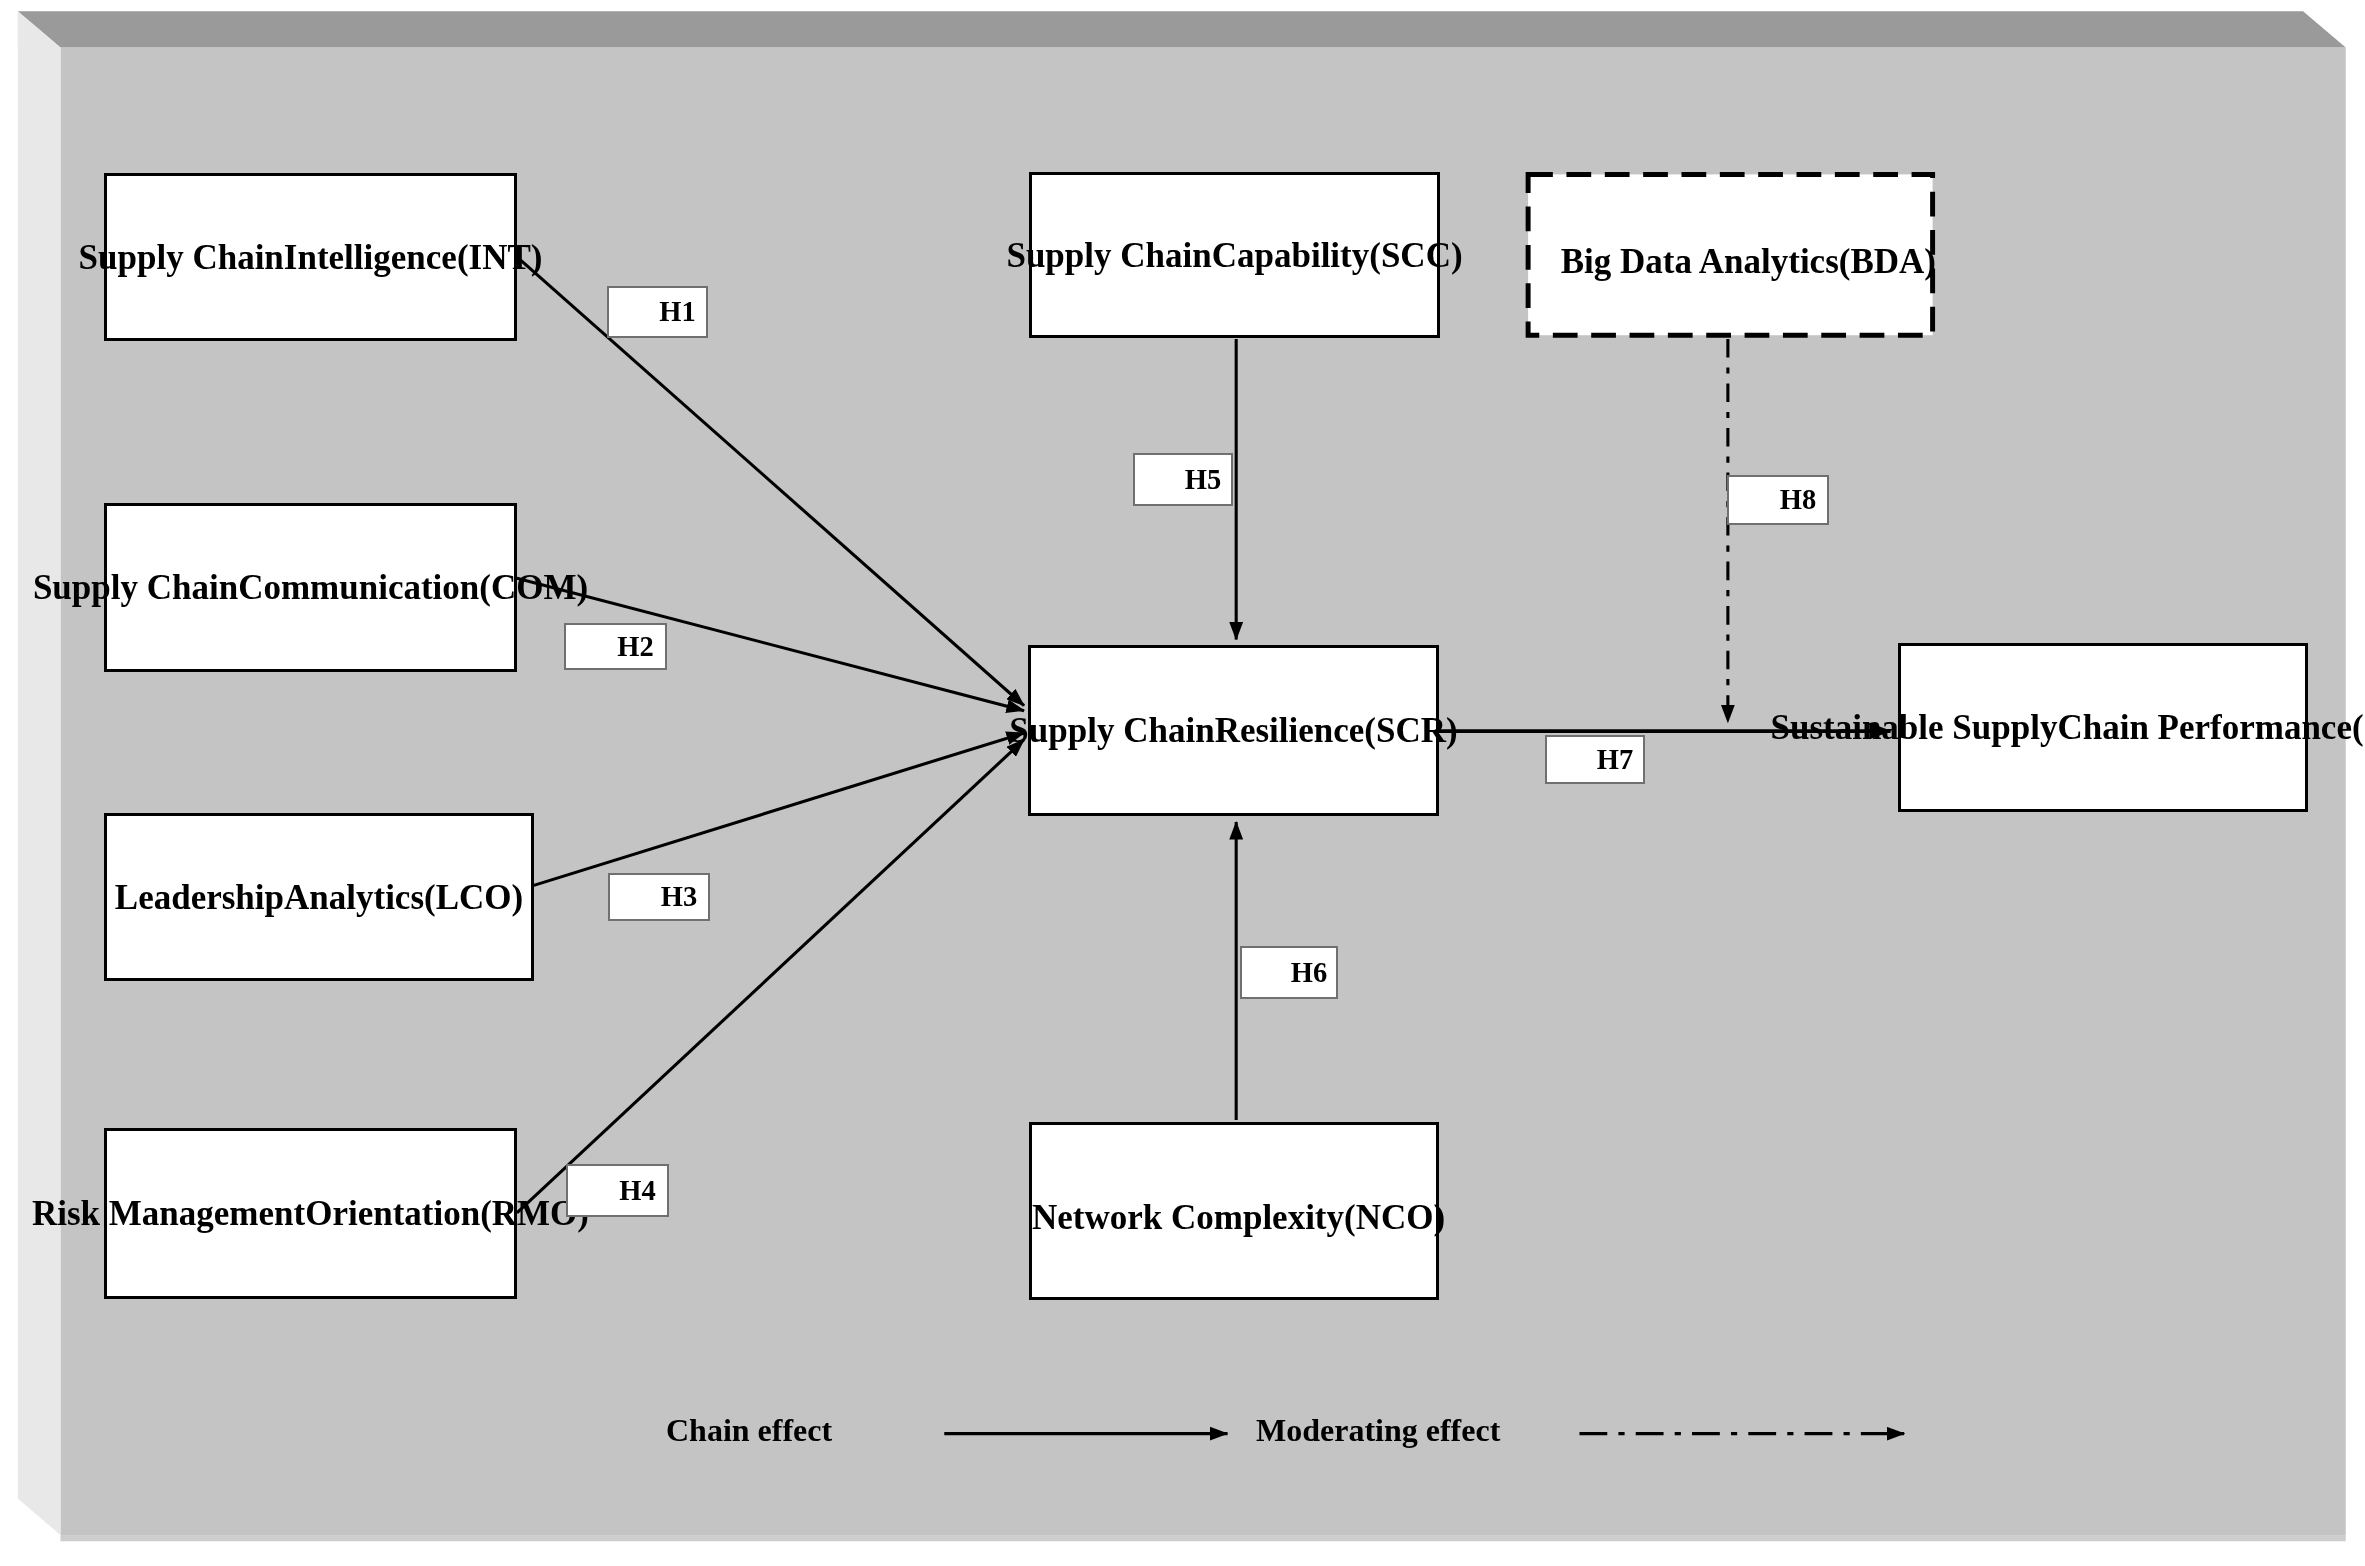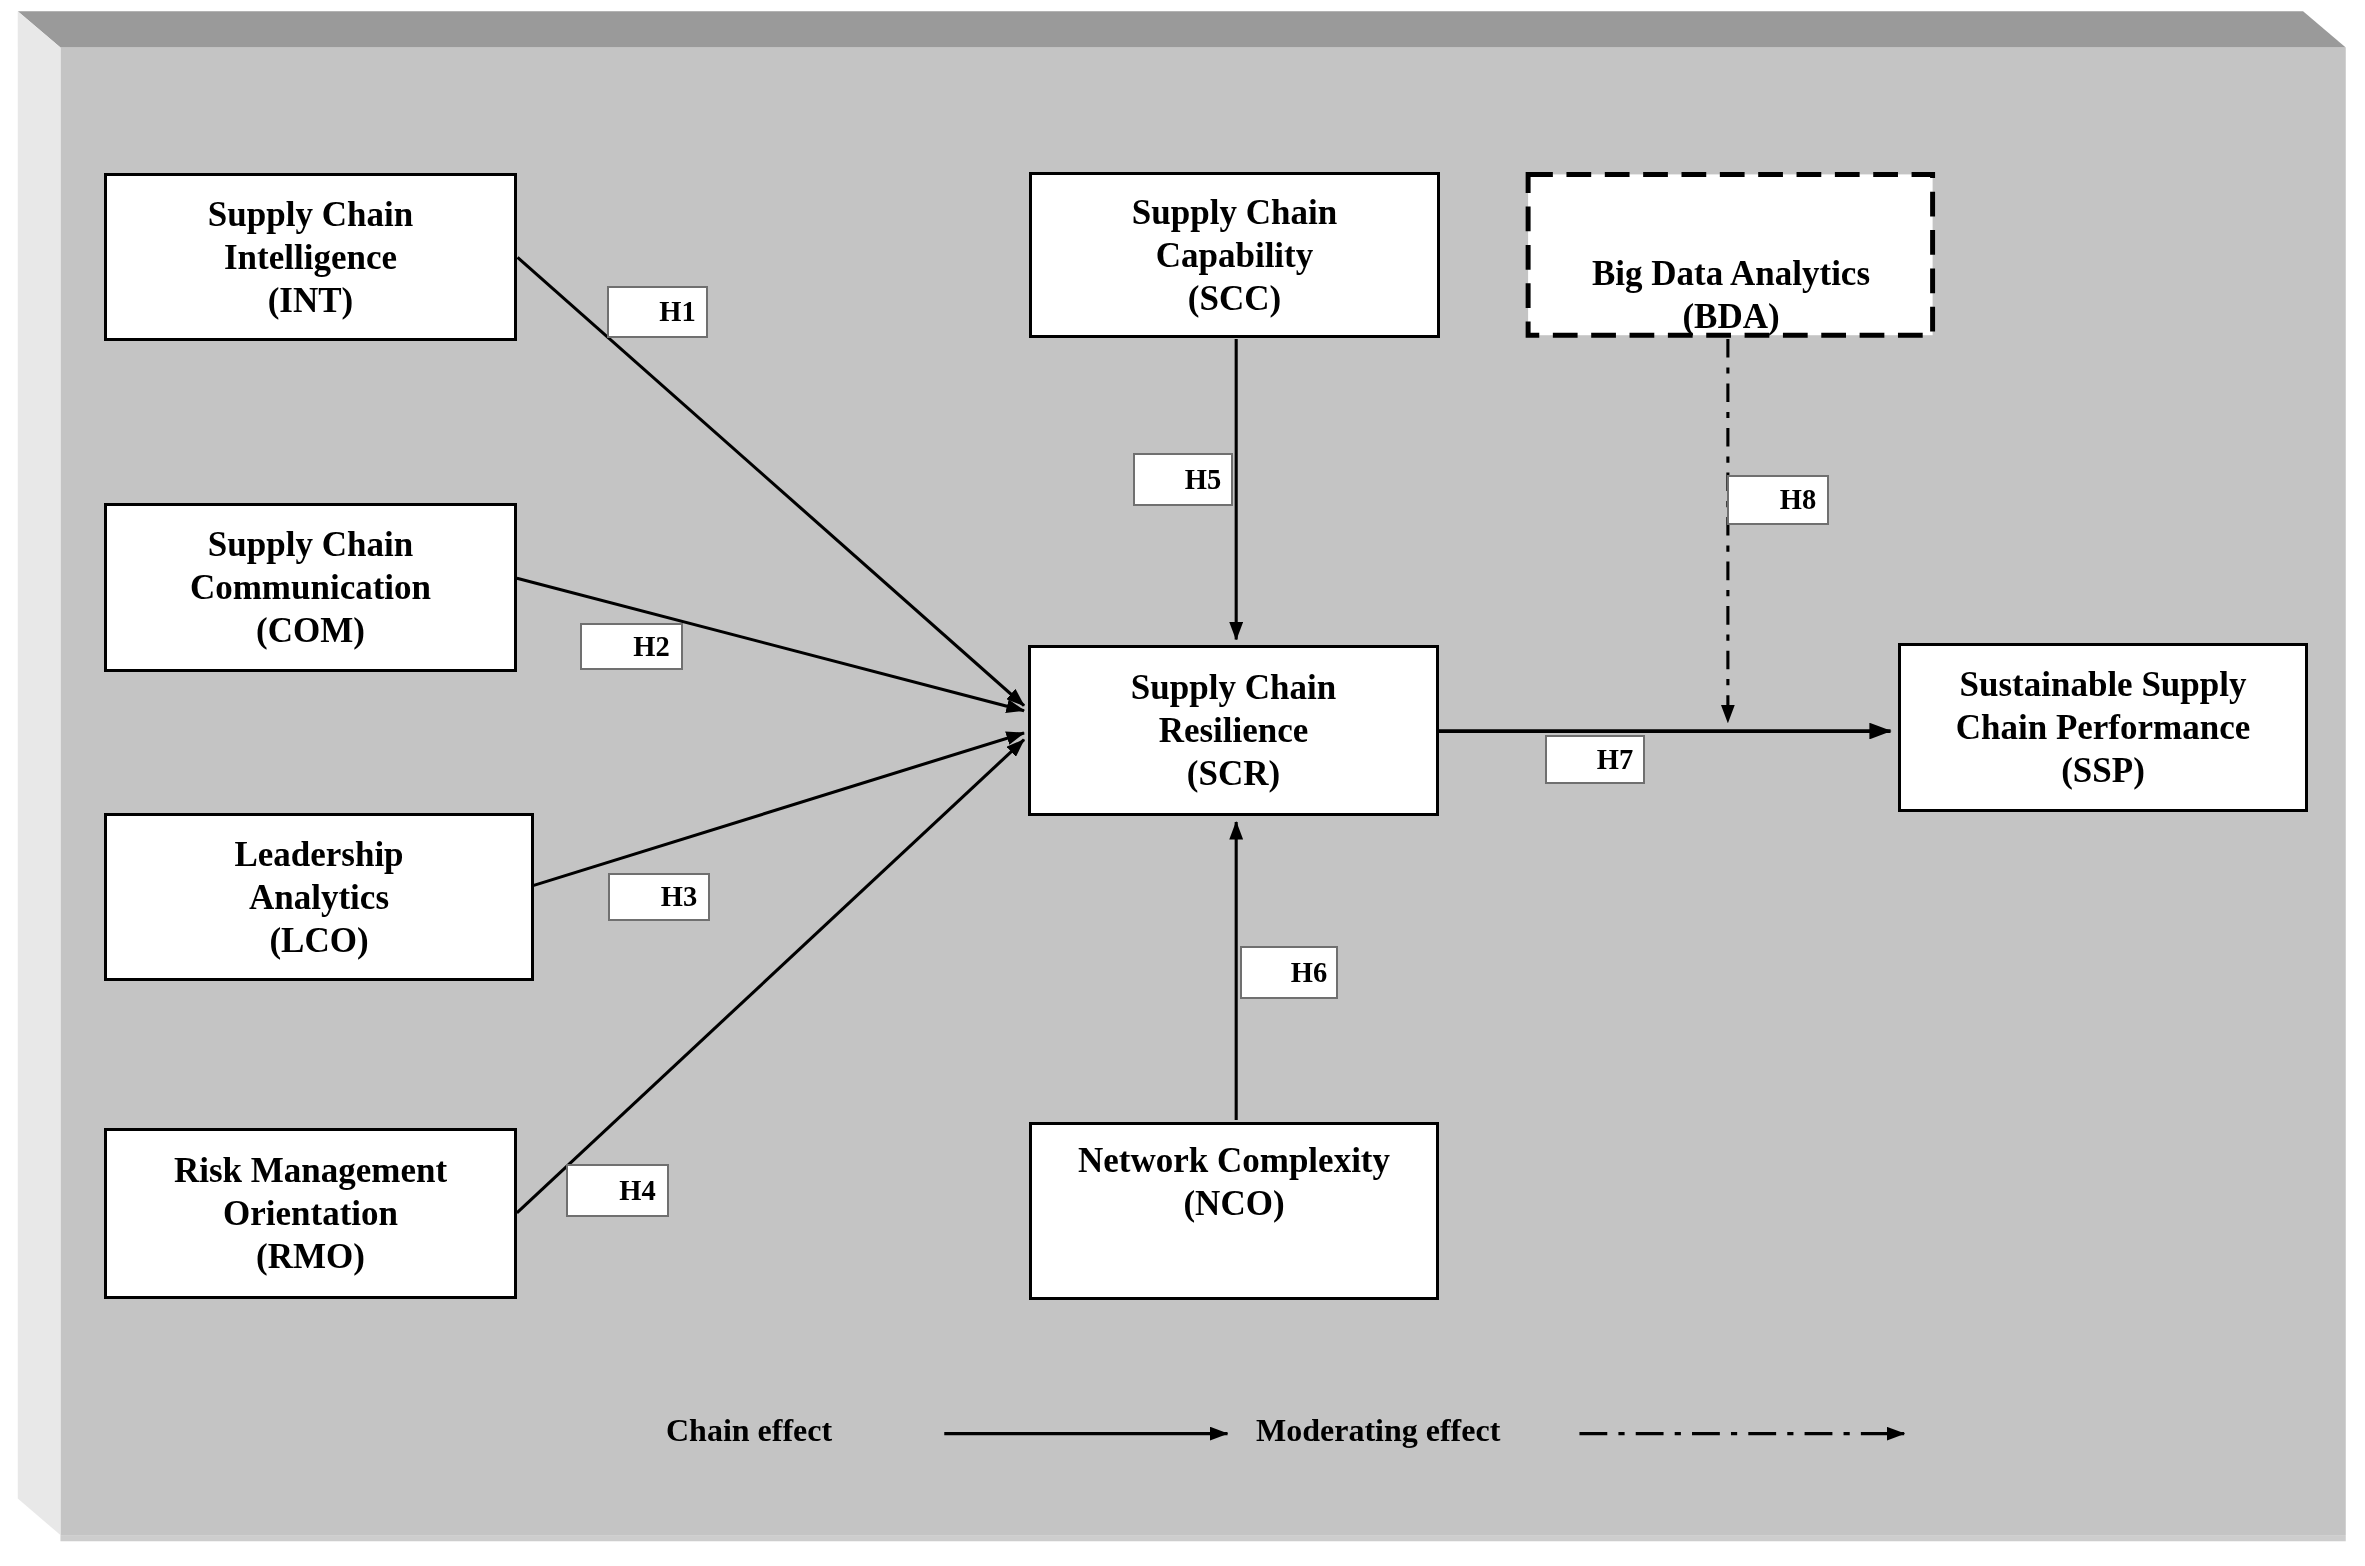--- a/index.html
+++ b/index.html
@@ -20,21 +20,21 @@
     position: absolute;
     left: 0;
     top: 0;
   }
   .cbox {
     position: absolute;
     box-sizing: border-box;
     background: #ffffff;
     border: 3.7px solid #000000;
     display: flex;
-    flex-direction: column;
+    flex-direction: row;
     align-items: center;
     justify-content: center;
     text-align: center;
     font-size: 35px;
     line-height: 43px;
     font-weight: 700;
     color: #000000;
   }
   .cbox.dashed {
     background: transparent;
@@ -148,21 +148,21 @@
     <div class="bline">(NCO)</div>
   </div>
 
   <div class="cbox" style="left:1898px; top:643px; width:410px; height:169px;">
     <div class="bline">Sustainable Supply</div>
     <div class="bline">Chain Performance</div>
     <div class="bline">(SSP)</div>
   </div>
 
   <div class="hlabel" style="left:607px; top:286px; width:101px; height:52px;">H1</div>
-  <div class="hlabel" style="left:564px; top:623px; width:103px; height:47px;margin-left:16px;">H2</div>
+  <div class="hlabel" style="left:564px; top:623px; width:103px; height:47px;">H2</div>
   <div class="hlabel" style="left:608px; top:873px; width:102px; height:48px;">H3</div>
   <div class="hlabel" style="left:566px; top:1164px; width:103px; height:53px;">H4</div>
   <div class="hlabel" style="left:1133px; top:453px; width:100px; height:53px;">H5</div>
   <div class="hlabel" style="left:1240px; top:946px; width:98px; height:53px;">H6</div>
   <div class="hlabel" style="left:1545px; top:735px; width:100px; height:49px;">H7</div>
   <div class="hlabel" style="left:1727px; top:475px; width:102px; height:50px;">H8</div>
 
   <div class="legend-label" style="left:666px; top:1412px;">Chain effect</div>
   <div class="legend-label" style="left:1256px; top:1412px;">Moderating effect</div>
 

